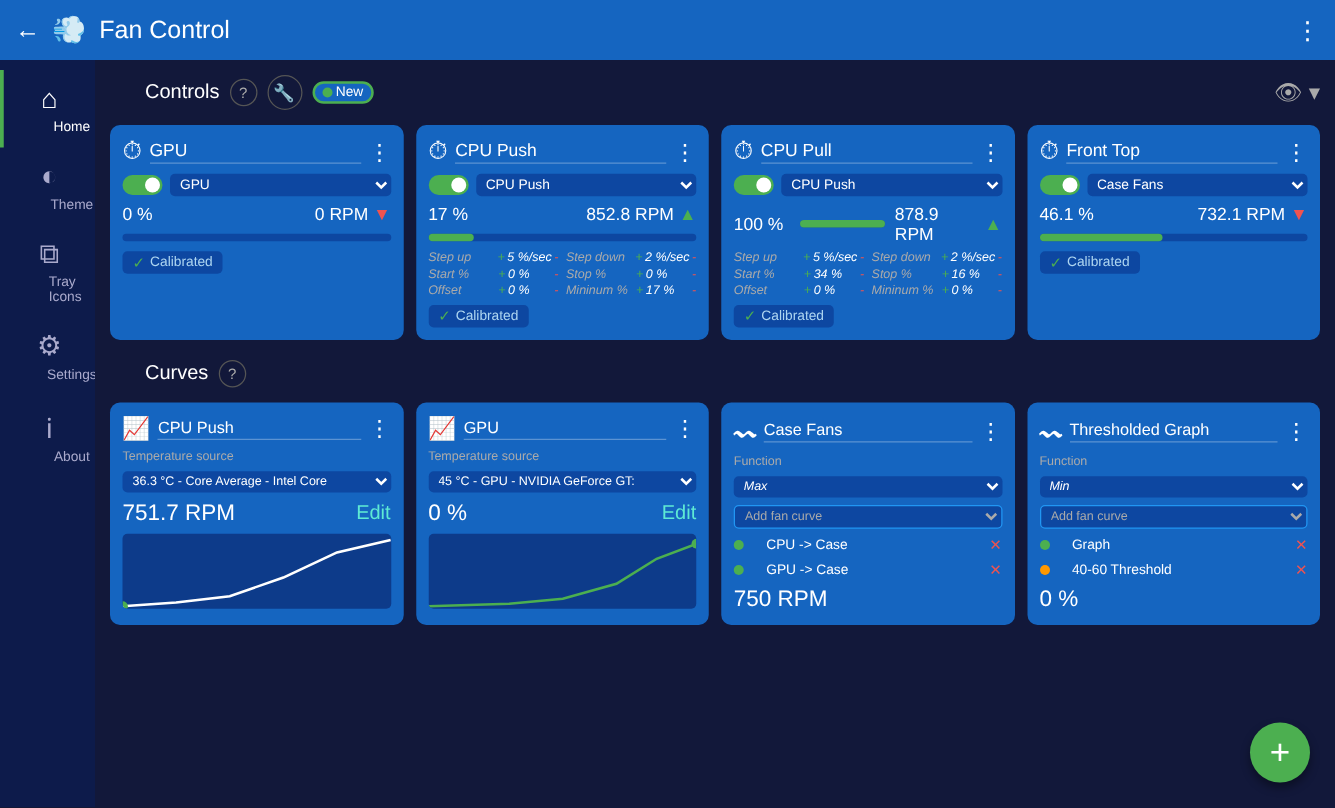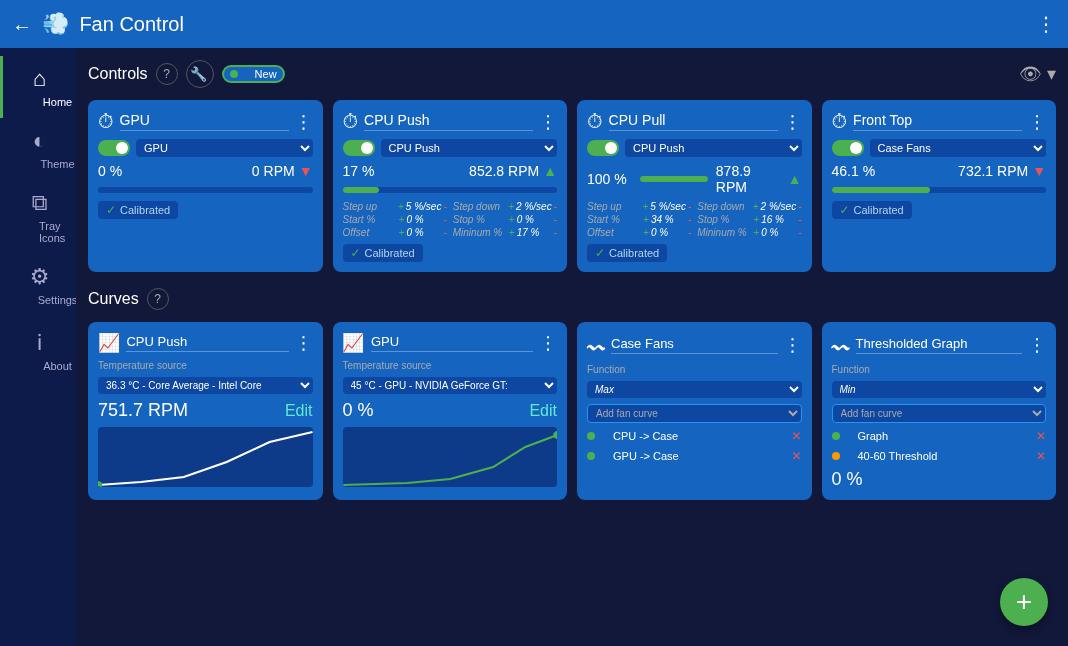--- a/index.html
+++ b/index.html
@@ -19,25 +19,25 @@
     .sidebar { width: 76px; background: #0d1b4b; display: flex; flex-direction: column; align-items: center; padding-top: 8px; flex-shrink: 0; }
     .sidebar-item { display: flex; flex-direction: column; align-items: center; padding: 10px 0; width: 100%; cursor: pointer; color: #aac; font-size: 11px; gap: 4px; border-left: 3px solid transparent; }
     .sidebar-item.active { border-left: 3px solid #4caf50; color: #fff; }
     .sidebar-icon { font-size: 22px; }
     .sidebar-label { font-size: 11px; padding-left: 36px; }
 
     
     .content { flex: 1; background: #12183a; overflow-y: auto; padding: 12px; }
 
     
-    .section-header { display: flex; align-items: center; gap: 8px; margin-bottom: 12px; }
+    .section-header { display: flex; align-items: center; gap: 8px; margin-bottom: 12px; margin-left: 28px; }
     .section-title { font-size: 16px; font-weight: 500; }
     .help-btn { background: none; border: 1px solid #555; border-radius: 50%; color: #aaa; width: 22px; height: 22px; font-size: 12px; cursor: pointer; display: flex; align-items: center; justify-content: center; }
     .wrench-btn { background: none; border: 1px solid #555; border-radius: 50%; color: #aaa; width: 28px; height: 28px; font-size: 14px; cursor: pointer; display: flex; align-items: center; justify-content: center; position: relative; }
-    .new-badge { background: #1565c0; border: 2px solid #4caf50; border-radius: 10px; font-size: 11px; padding: 1px 6px; color: #fff; display: flex; align-items: center; gap: 17px; }
+    .new-badge { background: #1565c0; border: 2px solid #4caf50; border-radius: 10px; font-size: 11px; padding: 1px 6px; color: #fff; display: flex; align-items: center; gap: 3px; }
     .new-badge-dot { width: 8px; height: 8px; background: #4caf50; border-radius: 50%; display: inline-block; }
     .eye-btn { background: none; border: none; color: #aaa; font-size: 18px; cursor: pointer; margin-left: auto; display: flex; align-items: center; gap: 4px; }
 
     
     .cards-grid { display: grid; grid-template-columns: repeat(4, 1fr); gap: 10px; margin-bottom: 16px; }
 
     
     .ctrl-card { background: #1565c0; border-radius: 8px; padding: 10px; display: flex; flex-direction: column; gap: 6px; }
     .card-header { display: flex; align-items: center; gap: 6px; }
     .card-gauge { font-size: 20px; color: #fff; }
@@ -403,20 +403,23 @@
         <div class="curve-link-row">
           <span class="link-dot" style="background:#4caf50;"></span>
           <span>CPU -&gt; Case</span>
           <button class="link-x">✕</button>
         </div>
         <div class="curve-link-row">
           <span class="link-dot" style="background:#4caf50;"></span>
           <span>GPU -&gt; Case</span>
           <button class="link-x">✕</button>
         </div>
+        <div class="rpm-edit-row">
+          <span class="rpm-big">750 RPM</span>
+        </div>
       </div>
 
       <div class="curve-card">
         <div class="curve-card-header">
           <span class="curve-icon">〰</span>
           <span class="curve-name">Thresholded Graph</span>
           <button class="card-menu">⋮</button>
         </div>
         <span class="func-label">Function</span>
         <select class="func-select">

